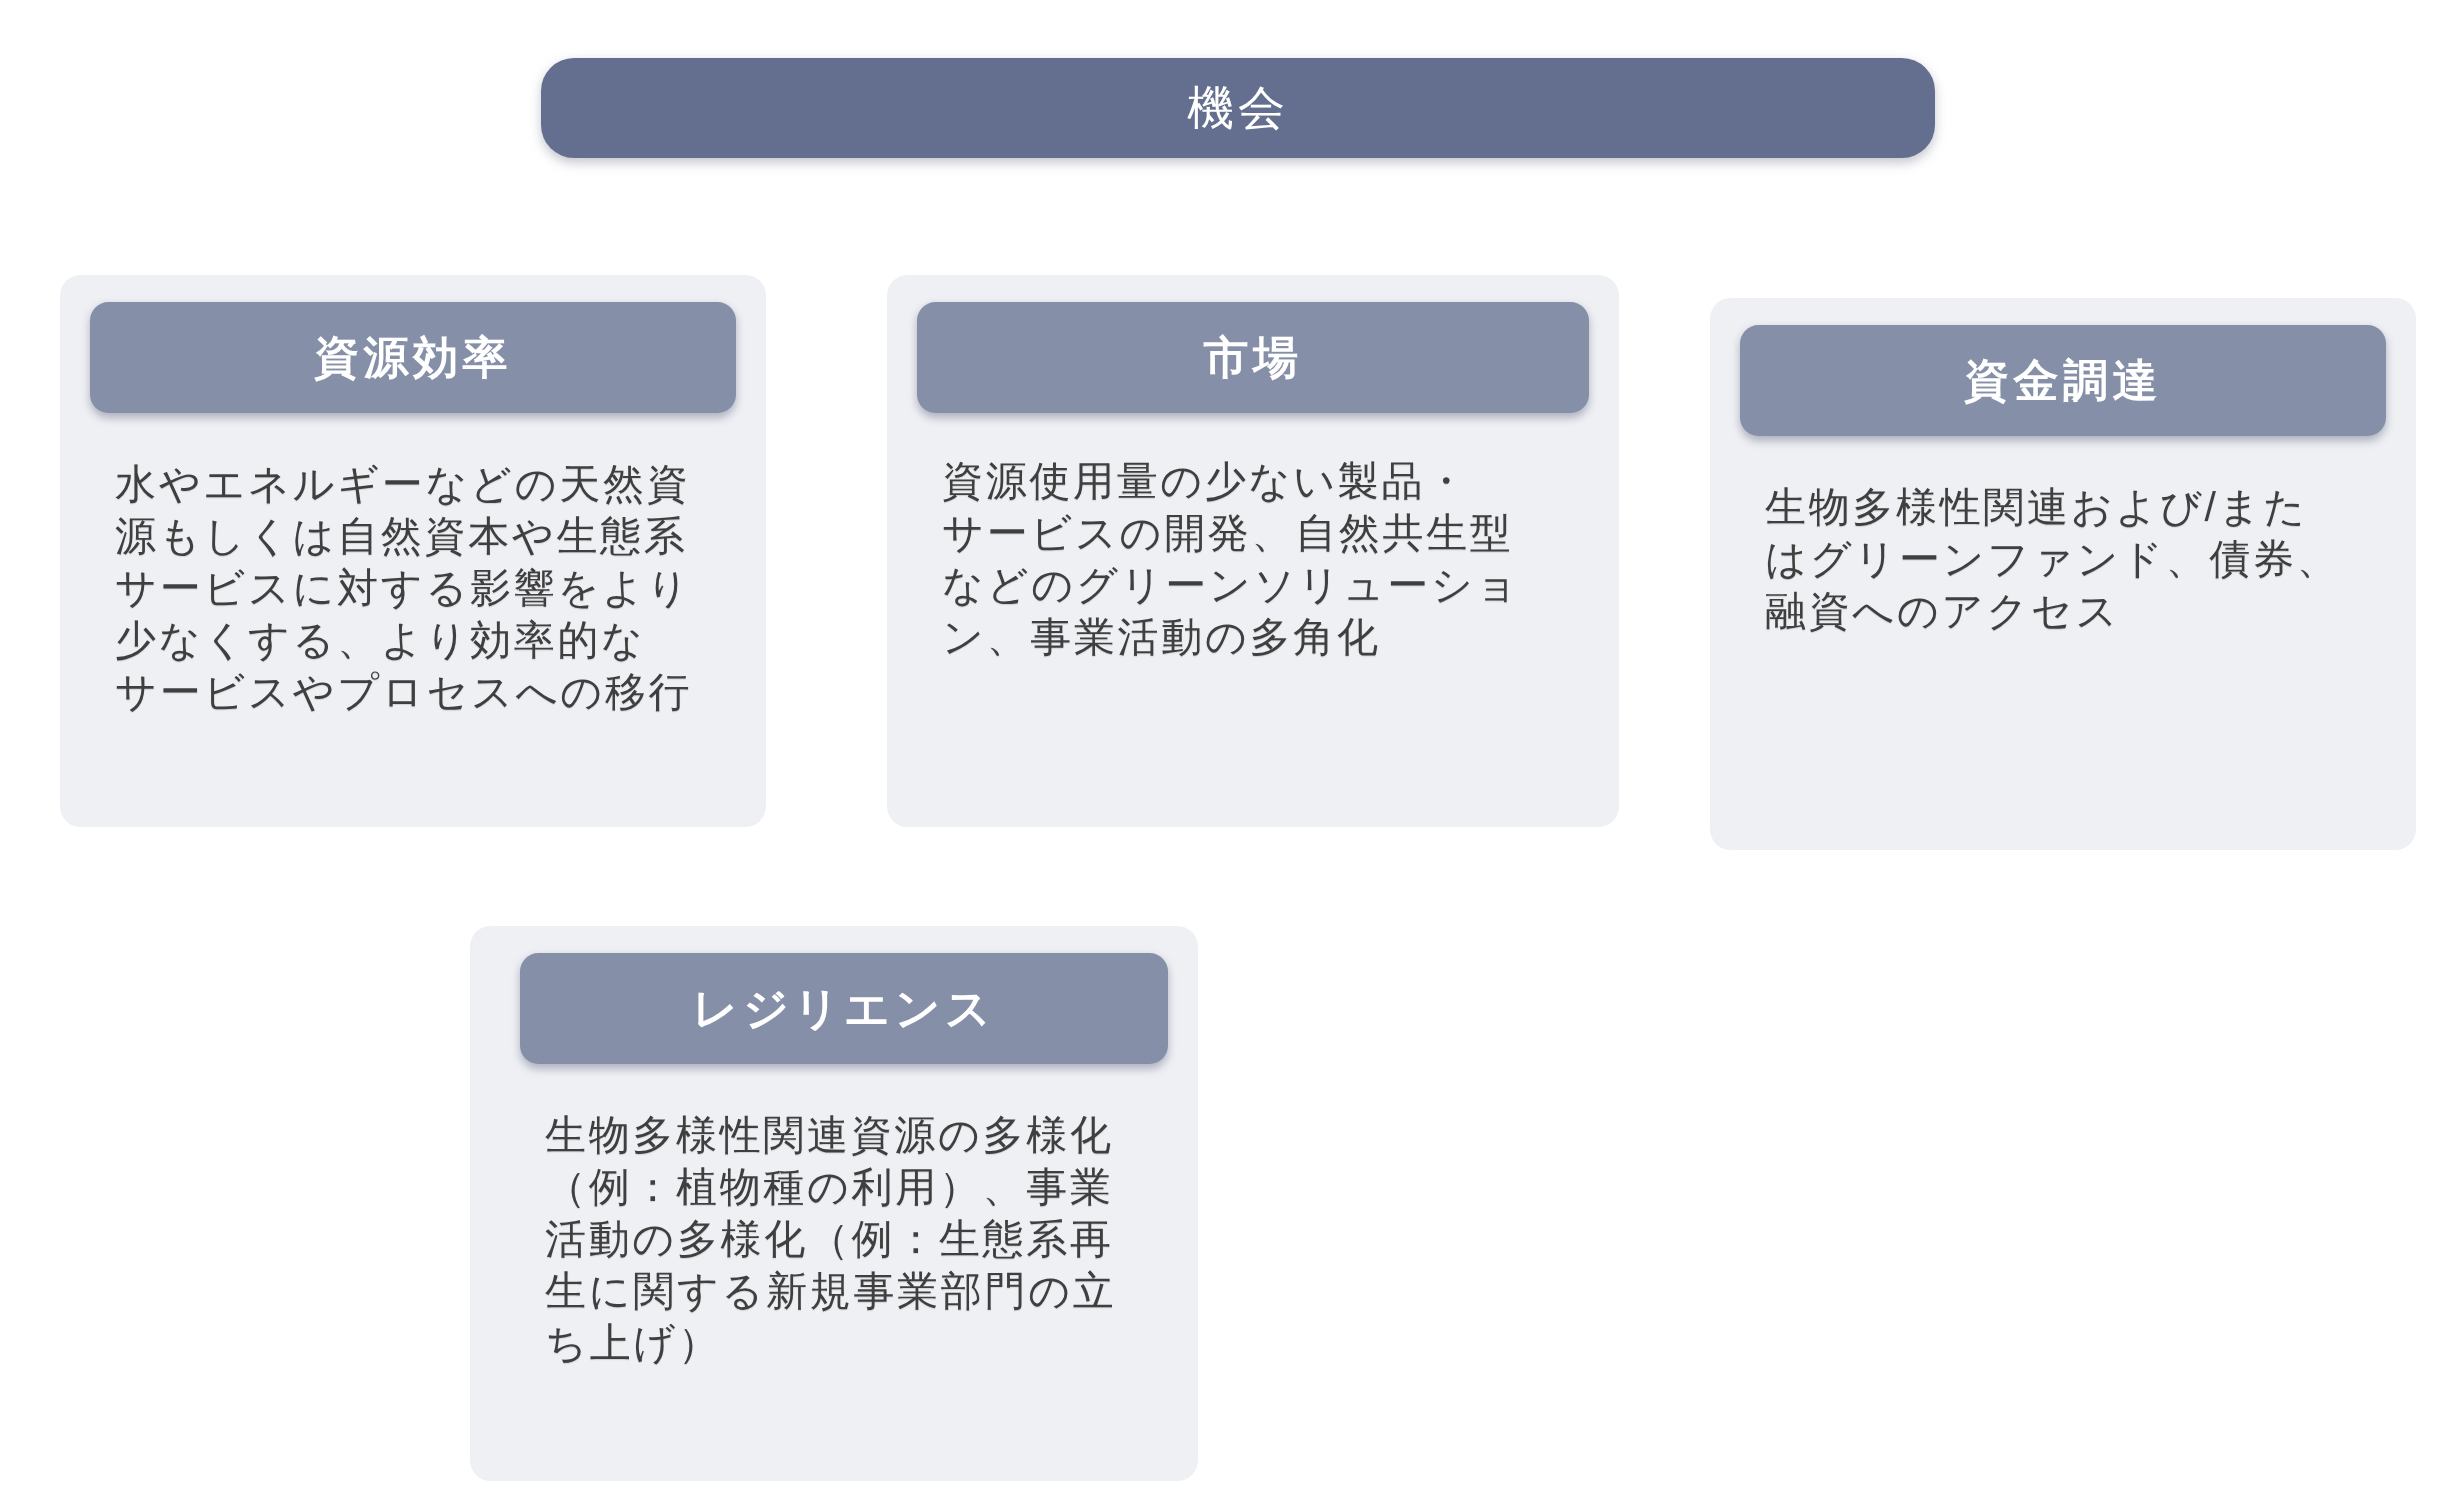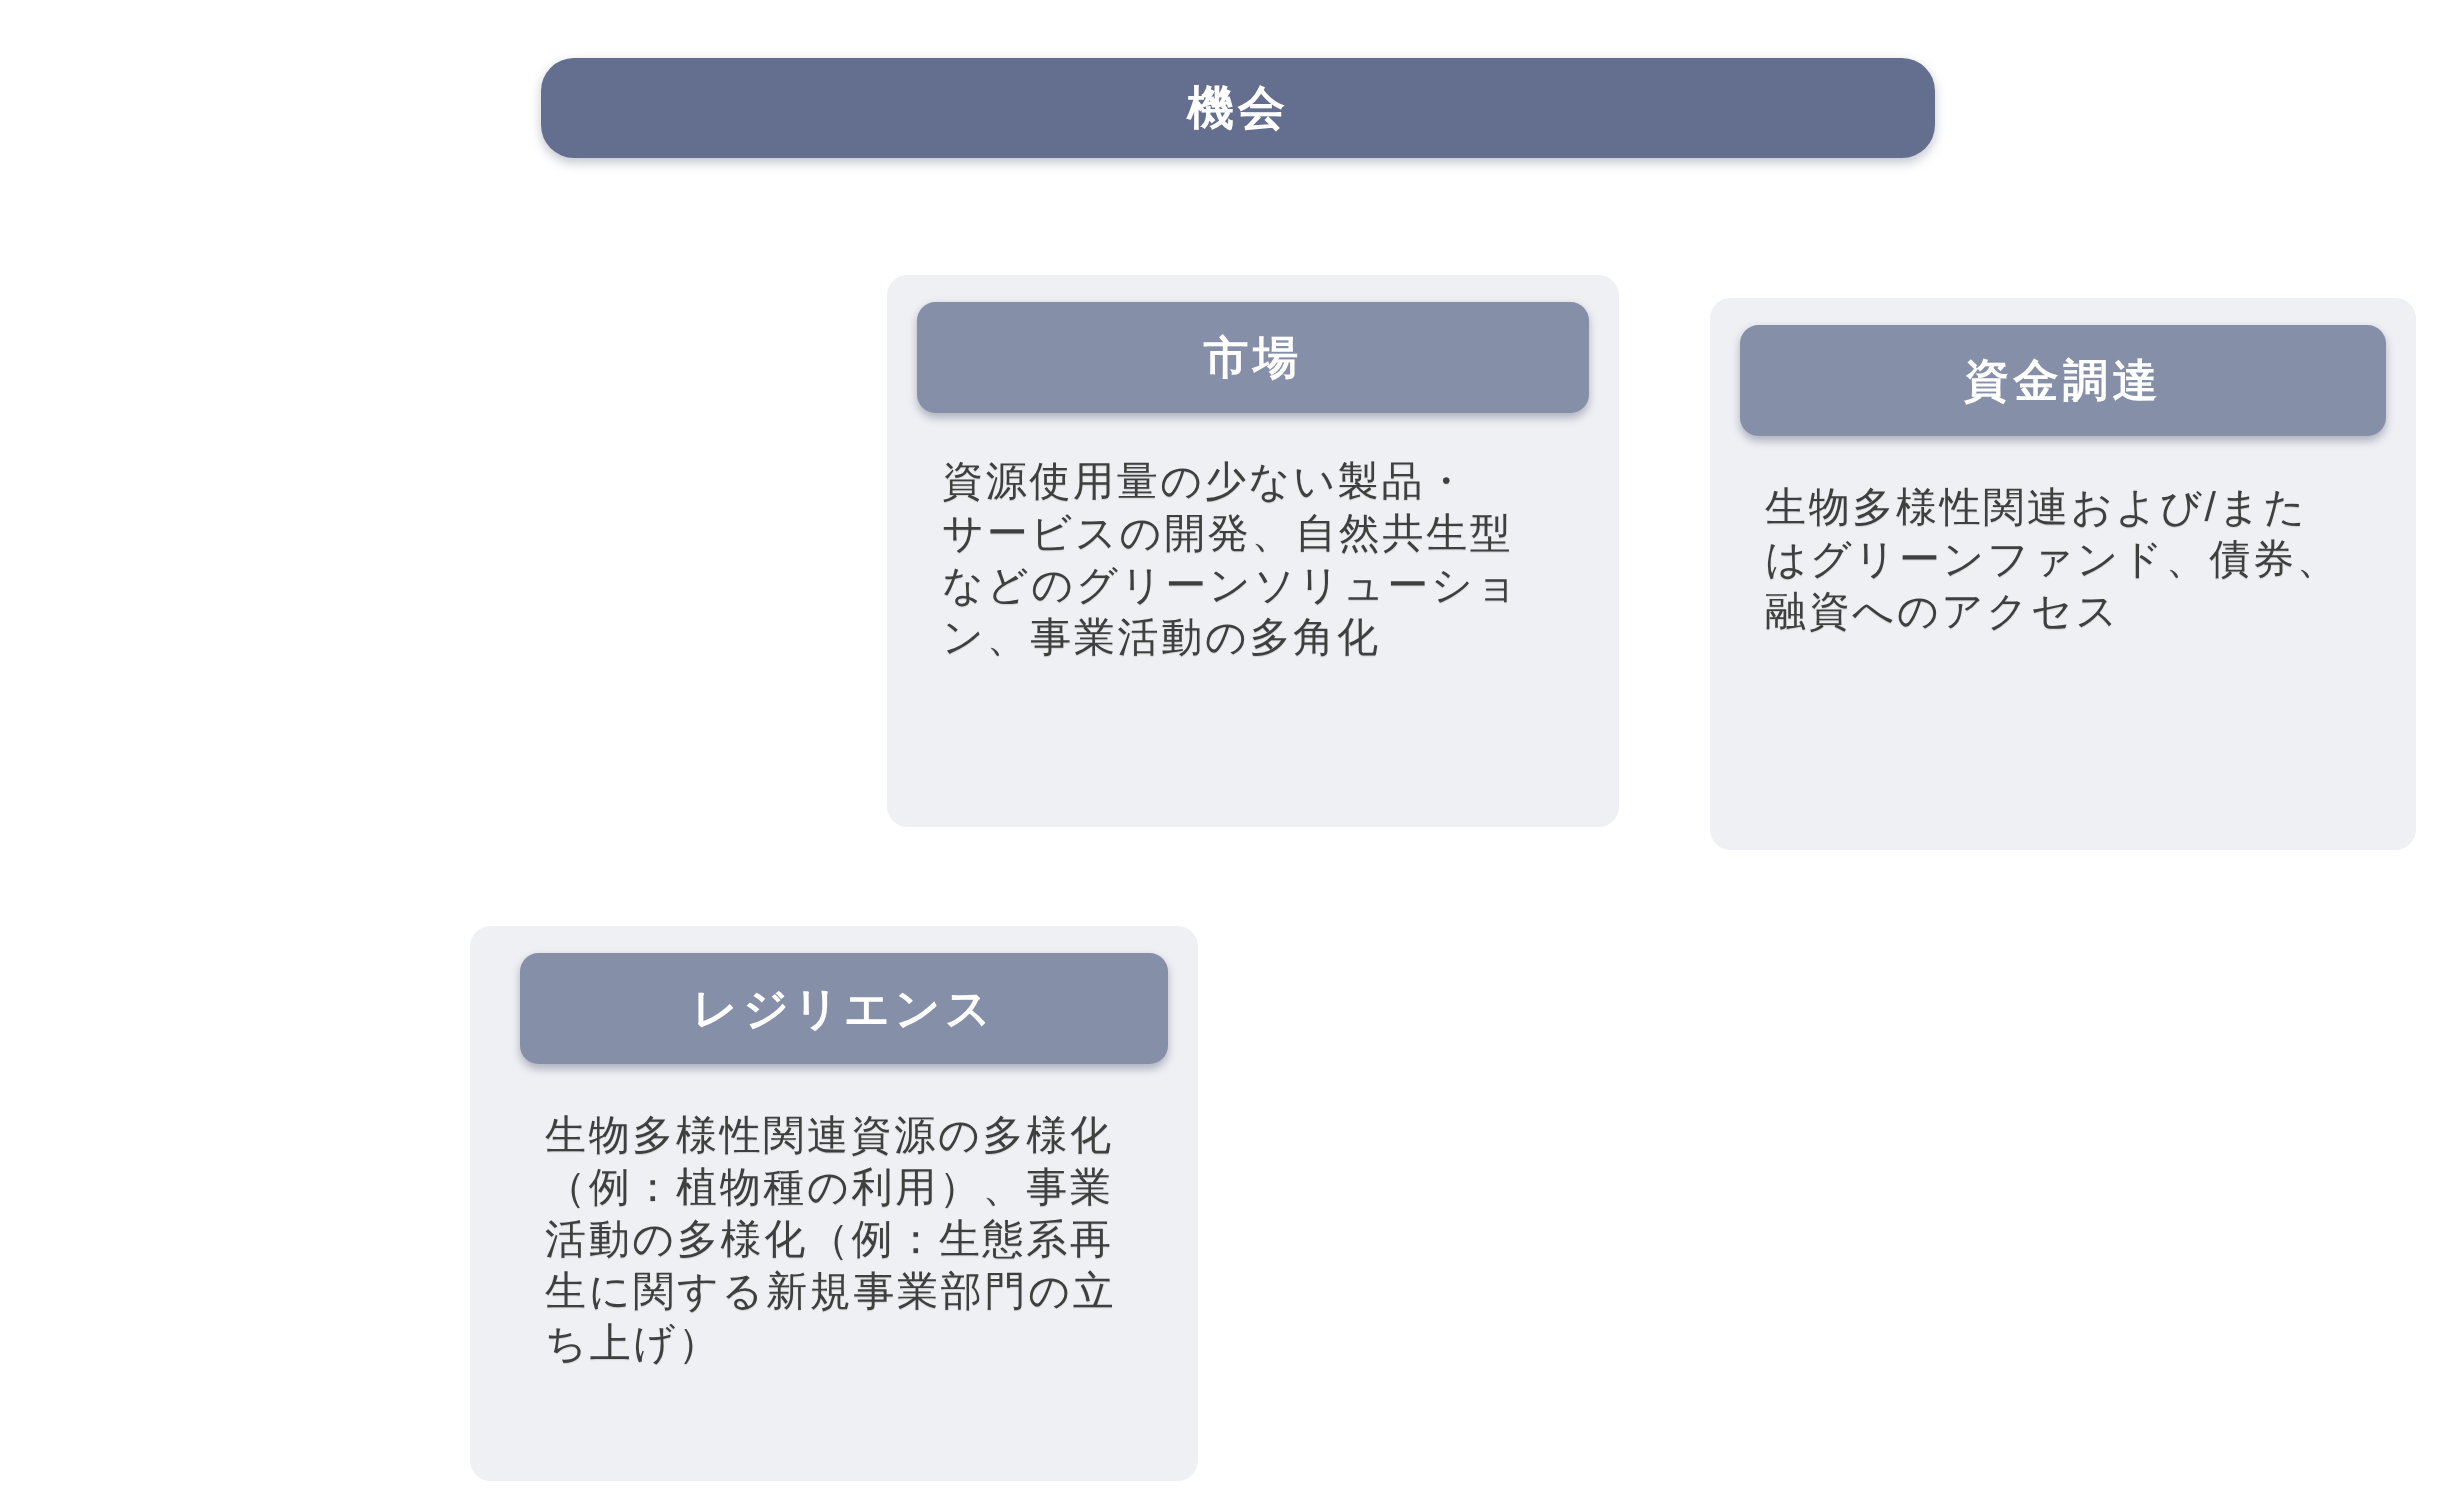--- a/index.html
+++ b/index.html
@@ -24,21 +24,21 @@
     background: #646F8F;
     border-radius: 33px;
     display: flex;
     align-items: center;
     justify-content: center;
     box-shadow: 0 4.9px 10.7px rgba(90, 96, 120, 0.35);
   }
   .title-bar .title-text {
     color: #ffffff;
     font-size: 47px;
-    font-weight: bold;
+    font-weight: normal;
     letter-spacing: 0.08em;
   }
   .card {
     position: absolute;
     background: #EEF0F4;
     border-radius: 20.5px;
   }
   .row1 { top: 275px; height: 552px; }
   .row2 { top: 926px; height: 555px; padding-left: 20px; }
   .card-1 { left: 60px;  width: 706px; }
@@ -74,20 +74,30 @@
 </style>
 </head>
 <body>
 
 <div class="canvas">
 
   <div class="title-bar">
     <span class="title-text">機会</span>
   </div>
 
+  <div class="card row1 card-1">
+    <div class="card-header">
+      <span class="header-text">資源効率</span>
+    </div>
+    <div class="card-body">水やエネルギーなどの天然資
+源もしくは自然資本や生態系
+サービスに対する影響をより
+少なくする、より効率的な
+サービスやプロセスへの移行</div>
+  </div>
 
   <div class="card row1 card-2">
     <div class="card-header">
       <span class="header-text">市場</span>
     </div>
     <div class="card-body">資源使用量の少ない製品・
 サービスの開発、自然共生型
 などのグリーンソリューショ
 ン、事業活動の多角化</div>
   </div>

